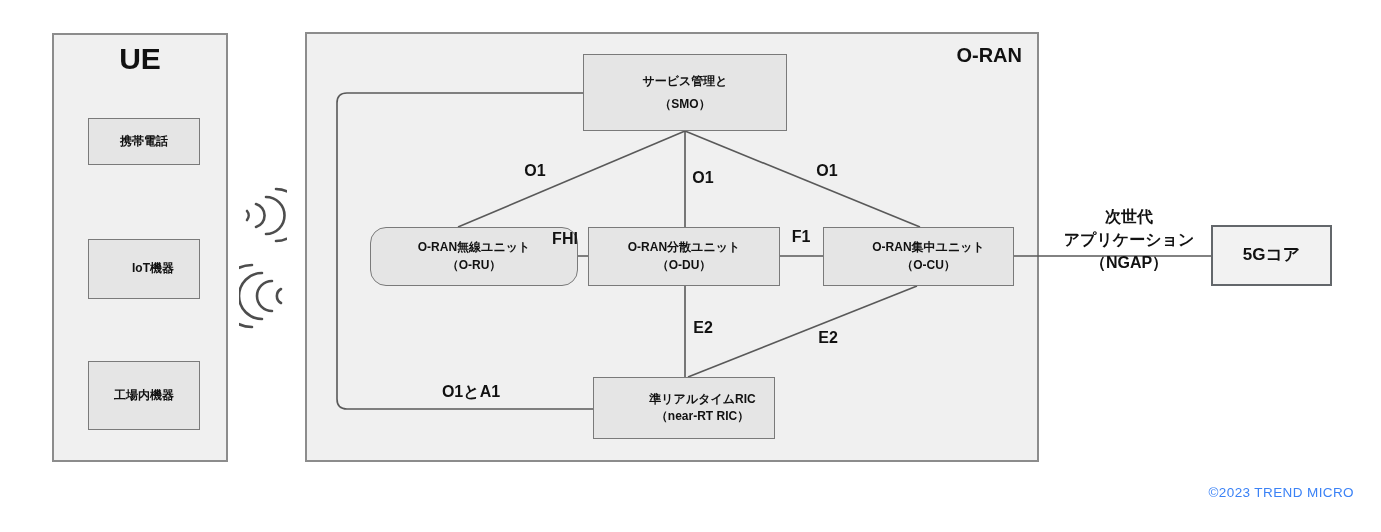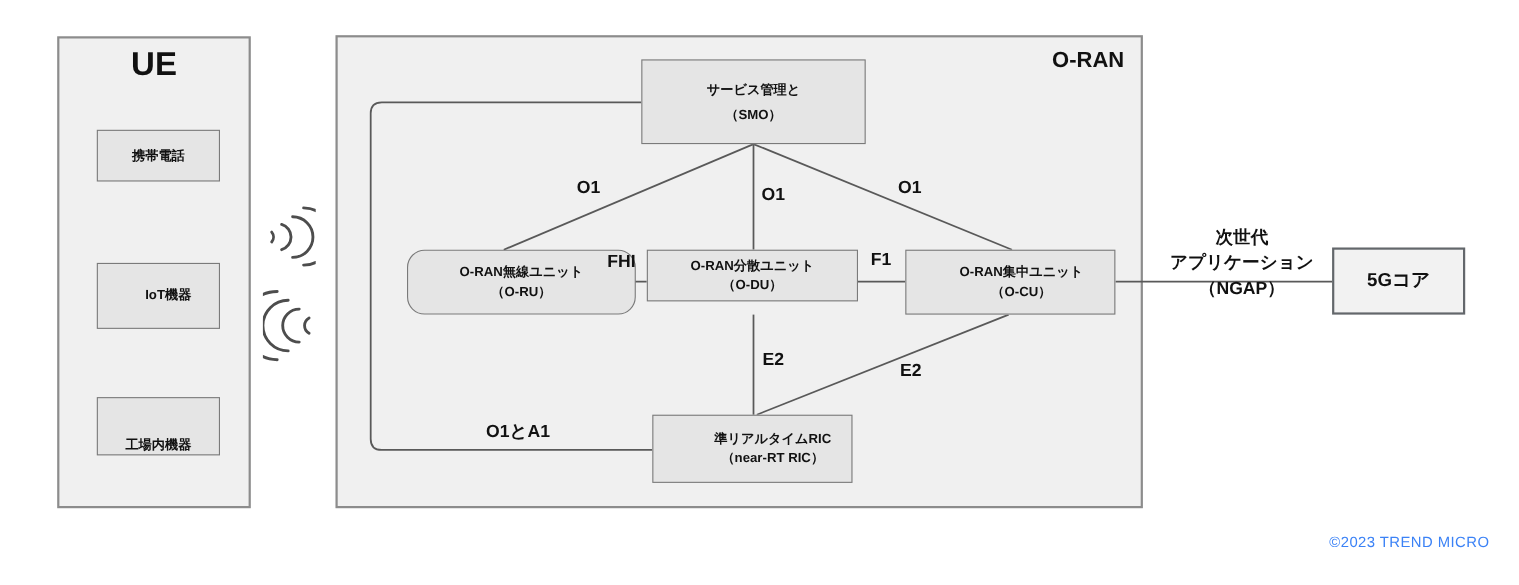--- a/index.html
+++ b/index.html
@@ -53,21 +53,21 @@
 
   <div class="panel-title" style="left:140px;top:42px;transform:translateX(-50%);">UE</div>
   <div class="panel-title" style="right:359px;top:44px;font-weight:600;font-size:20px;">O-RAN</div>
 
   <div class="node" style="left:88px;top:118px;width:112px;height:47px;">
     <span>携帯電話</span>
   </div>
   <div class="node" style="left:88px;top:239px;width:112px;height:60px;padding-left:18px;">
     <span>IoT機器</span>
   </div>
-  <div class="node" style="left:88px;top:361px;width:112px;height:53px;justify-content:flex-end;">
+  <div class="node" style="left:88px;top:361px;width:112px;height:69px;">
     <span>工場内機器</span>
   </div>
 
   <div class="sigicon" style="left:243px;top:186px;">
     <svg width="44" height="58" viewBox="0 0 44 58">
       <path d="M4,25 A7,7 0 0 1 4,34"></path>
       <path d="M13,18 A12,12 0 0 1 13,41"></path>
       <path d="M23,11 A18,18 0 0 1 23,48"></path>
       <path d="M33,3  A26,26 0 0 1 33,55"></path>
     </svg>
@@ -84,21 +84,21 @@
   <div class="node" style="left:583px;top:54px;width:204px;height:77px;line-height:23px;">
     <span>サービス管理と</span>
     <span>（SMO）</span>
   </div>
 
   <div class="node" style="left:370px;top:227px;width:208px;height:59px;border-radius:16px;">
     <span>O-RAN無線ユニット</span>
     <span>（O-RU）</span>
   </div>
 
-  <div class="node" style="left:588px;top:227px;width:192px;height:47px;">
+  <div class="node" style="left:588px;top:227px;width:192px;height:59px;">
     <span>O-RAN分散ユニット</span>
     <span>（O-DU）</span>
   </div>
 
   <div class="node" style="left:823px;top:227px;width:191px;height:59px;padding-left:20px;">
     <span>O-RAN集中ユニット</span>
     <span>（O-CU）</span>
   </div>
 
   <div class="node" style="left:593px;top:377px;width:182px;height:62px;padding-left:37px;">

